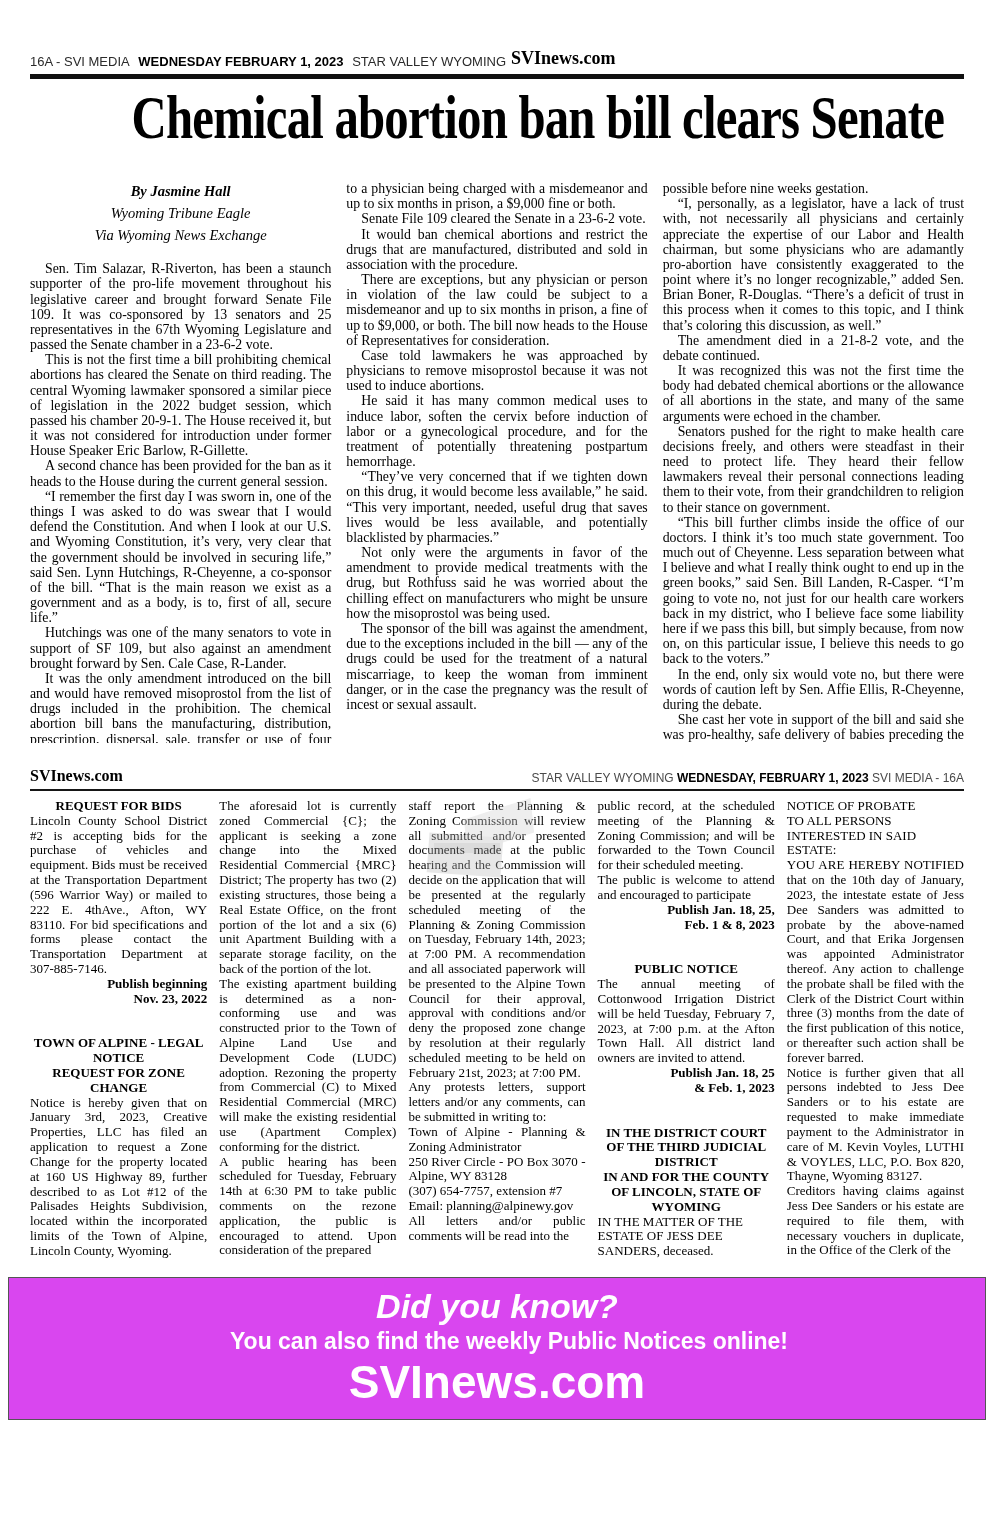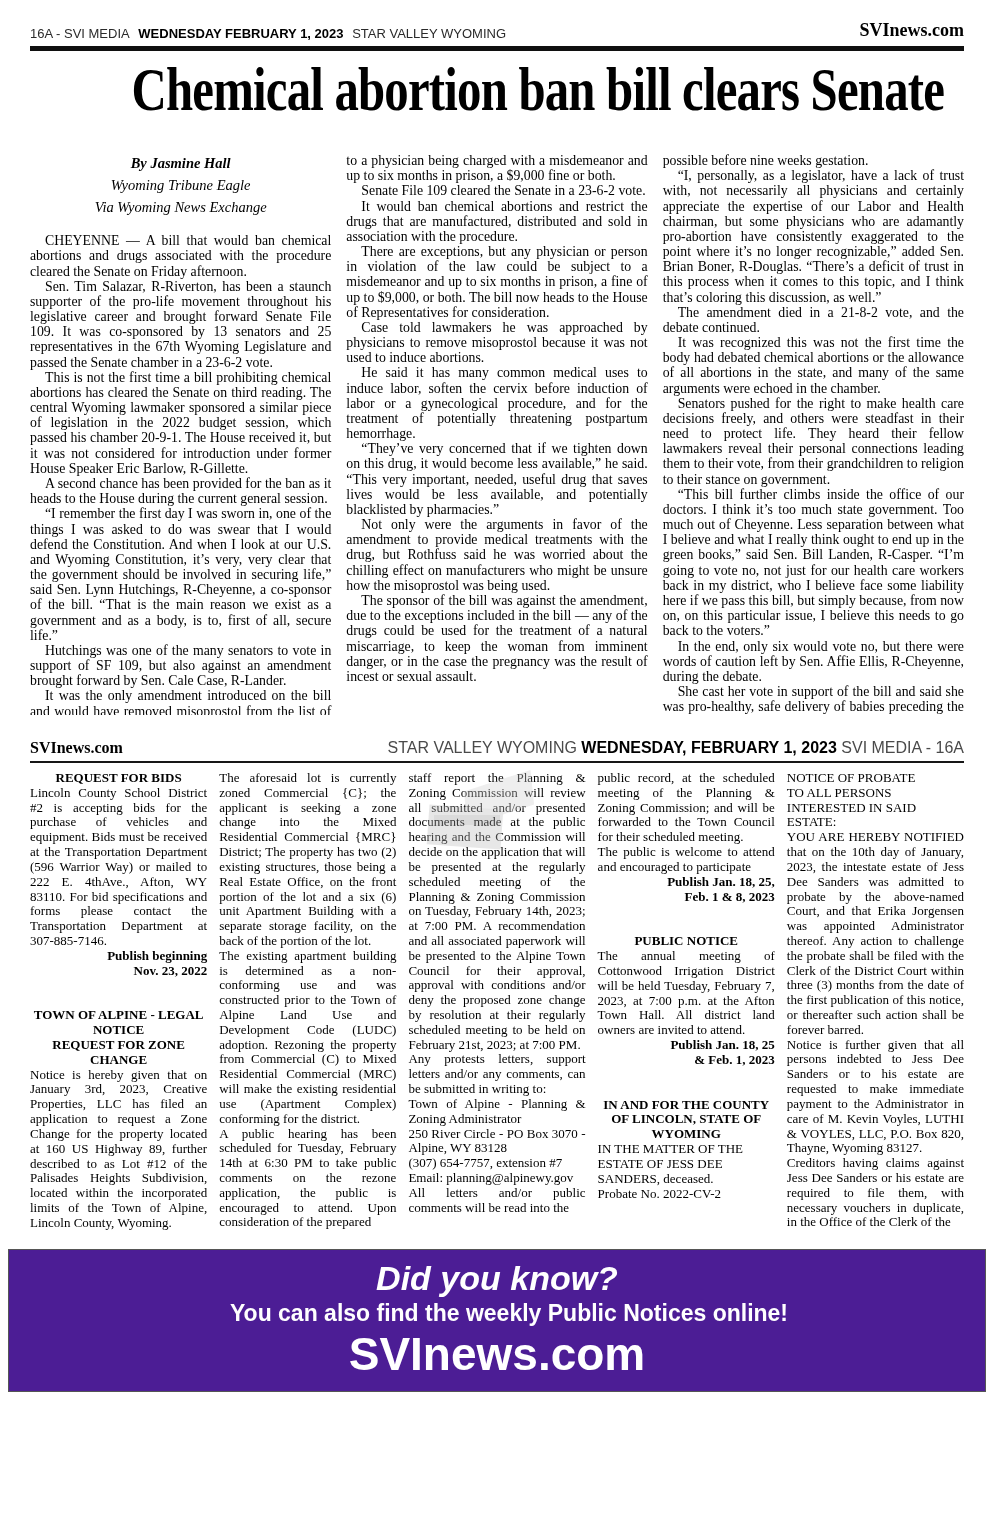--- a/index.html
+++ b/index.html
@@ -3,22 +3,22 @@
 <meta charset="utf-8">
 <style>
   html,body{margin:0;padding:0;}
   body{
     width:994px;height:1536px;overflow:hidden;background:#fff;color:#000;
     font-family:"Liberation Serif",serif;
   }
   .page{padding:0 30px;box-sizing:border-box;position:relative;}
 
   
-  .masthead{display:flex;justify-content:space-between;align-items:flex-end;
-    padding-top:20px;font-family:"Liberation Sans",sans-serif;font-size:13px;color:#2a2a2a;}
+  .masthead{display:flex;justify-content:flex-start;align-items:flex-end;
+    padding-top:48px;font-family:"Liberation Sans",sans-serif;font-size:13px;color:#2a2a2a;}
   .masthead-left span{margin-right:5px;}
   .masthead-date{font-weight:bold;color:#000;}
   .masthead-site{font-family:"Liberation Serif",serif;font-weight:bold;font-size:18px;color:#000;}
   .rule-thick{height:5px;background:#101010;margin-top:5px;}
 
   
   .headline{text-align:center;margin-top:8px;height:64px;}
   .headline-text{display:inline-block;white-space:nowrap;font-weight:bold;font-size:61px;
     letter-spacing:-1px;transform:scaleX(0.80);transform-origin:center;line-height:1.0;}
 
@@ -39,35 +39,35 @@
   .notices-title-text{display:inline-block;white-space:nowrap;font-weight:bold;font-size:57px;
     letter-spacing:-1px;transform:scaleX(0.88);transform-origin:right;line-height:1.0;}
   .notices-graphic{position:absolute;left:398px;top:42px;width:110px;height:70px;opacity:.35;}
   .ng-a{position:absolute;left:36px;top:0;width:70px;height:34px;background:#cfcfcf;
     transform:rotate(-18deg) skewX(-12deg);}
   .ng-b{position:absolute;left:0;top:26px;width:74px;height:40px;background:#bdbdbd;
     transform:rotate(4deg);}
   .ng-c{position:absolute;left:6px;top:34px;width:66px;height:10px;background:#9a9a9a;}
   .notices-subhead{display:flex;justify-content:space-between;align-items:flex-end;margin-top:0;}
   .nsh-left{font-weight:bold;font-size:16px;}
-  .nsh-right{font-family:"Liberation Sans",sans-serif;font-size:16px;color:#4a4a4a;}
+  .nsh-right{font-family:"Liberation Sans",sans-serif;font-size:12px;color:#4a4a4a;}
   .nsh-right .nsh-date{font-weight:bold;color:#000;}
   .rule-thin{height:2px;background:#161616;margin-top:4px;}
 
   
   .notices-cols{display:flex;gap:12px;margin-top:8px;height:462px;overflow:hidden;
     font-size:13px;line-height:1.14;}
   .notices-col{flex:1;min-width:0;}
   .n-heading{font-weight:bold;text-align:center;}
   .n-body{text-align:justify;hyphens:auto;}
   .n-left{text-align:left;}
   .n-publish{font-weight:bold;text-align:right;}
 
   
-  .banner{margin:16px -22px 0 -22px;background:#4c1d95;color:#fff;text-align:center;
+  .banner{margin:16px -22px 0 -22px;background:#d946ef;color:#fff;text-align:center;
     font-family:"Liberation Sans",sans-serif;padding:8px 0 12px;border:1px solid #555;}
   .banner-l1{font-style:italic;font-weight:bold;font-size:34px;line-height:1.2;}
   .banner-l2{font-weight:bold;font-size:23px;line-height:1.3;margin-left:24px;}
   .banner-l3{font-weight:bold;font-size:46px;line-height:1.1;}
 </style>
 </head>
 <body>
 
 <div class="page">
 
@@ -84,21 +84,20 @@
   <div class="headline">
     <span class="headline-text">Chemical abortion ban bill clears Senate</span>
   </div>
 
   <div class="article-cols">
     <div class="article-col">
         <div class="blk byline-b">By Jasmine Hall</div>
         <div class="blk byline-i">Wyoming Tribune Eagle</div>
         <div class="blk byline-i">Via Wyoming News Exchange</div>
         <div class="blk gap"></div>
-        <div class="blk para">CHEYENNE — A bill that would ban chemical abortions and drugs associated with the procedure cleared the Senate on Friday afternoon.</div>
         <div class="blk para">Sen. Tim Salazar, R-Riverton, has been a staunch supporter of the pro-life movement throughout his legislative career and brought forward Senate File 109. It was co-sponsored by 13 senators and 25 representatives in the 67th Wyoming Legislature and passed the Senate chamber in a 23-6-2 vote.</div>
         <div class="blk para">This is not the first time a bill prohibiting chemical abortions has cleared the Senate on third reading. The central Wyoming lawmaker sponsored a similar piece of legislation in the 2022 budget session, which passed his chamber 20-9-1. The House received it, but it was not considered for introduction under former House Speaker Eric Barlow, R-Gillette.</div>
         <div class="blk para">A second chance has been provided for the ban as it heads to the House during the current general session.</div>
         <div class="blk para">“I remember the first day I was sworn in, one of the things I was asked to do was swear that I would defend the Constitution. And when I look at our U.S. and Wyoming Constitution, it’s very, very clear that the government should be involved in securing life,” said Sen. Lynn Hutchings, R-Cheyenne, a co-sponsor of the bill. “That is the main reason we exist as a government and as a body, is to, first of all, secure life.”</div>
         <div class="blk para">Hutchings was one of the many senators to vote in support of SF 109, but also against an amendment brought forward by Sen. Cale Case, R-Lander.</div>
         <div class="blk para">It was the only amendment introduced on the bill and would have removed misoprostol from the list of drugs included in the prohibition. The chemical abortion bill bans the manufacturing, distribution, prescription, dispersal, sale, transfer or use of four specific drugs, and any similar generic or non-generic drug.</div>
       </div>
     <div class="article-col">
         <div class="blk para-flush">to a physician being charged with a misdemeanor and up to six months in prison, a $9,000 fine or both.</div>
         <div class="blk para">Senate File 109 cleared the Senate in a 23-6-2 vote.</div>
@@ -170,20 +169,21 @@
           <div class="blk n-publish">Publish Jan. 18, 25,</div>
           <div class="blk n-publish">Feb. 1 &amp; 8, 2023</div>
           <div class="blk gap"></div>
           <div class="blk gap"></div>
           <div class="blk n-heading">PUBLIC NOTICE</div>
           <div class="blk n-body">The annual meeting of Cottonwood Irrigation District will be held Tuesday, February 7, 2023, at 7:00 p.m. at the Afton Town Hall.  All district land owners are invited to attend.</div>
           <div class="blk n-publish">Publish Jan. 18, 25</div>
           <div class="blk n-publish">&amp; Feb. 1, 2023</div>
           <div class="blk gap"></div>
           <div class="blk gap"></div>
+          <div class="blk n-heading">IN THE DISTRICT COURT OF THE THIRD JUDICIAL DISTRICT</div>
           <div class="blk n-heading">IN AND FOR THE COUNTY OF LINCOLN, STATE OF WYOMING</div>
           <div class="blk n-left">IN THE MATTER OF THE ESTATE OF JESS DEE SANDERS, deceased.</div>
           <div class="blk n-left">Probate No. 2022-CV-2</div>
         </div>
       <div class="notices-col">
           <div class="blk n-left">NOTICE OF PROBATE</div>
           <div class="blk n-left">TO ALL PERSONS INTERESTED IN SAID ESTATE:</div>
           <div class="blk n-body">YOU ARE HEREBY NOTIFIED that on the 10th day of January, 2023, the intestate estate of Jess Dee Sanders was admitted to probate by the above-named Court, and that Erika Jorgensen was appointed Administrator thereof.  Any action to challenge the probate shall be filed with the Clerk of the District Court within three (3) months from the date of the first publication of this notice, or thereafter such action shall be forever barred.</div>
           <div class="blk n-body">Notice is further given that all persons indebted to Jess Dee Sanders or to his estate are requested to make immediate payment to the Administrator in care of M. Kevin Voyles, LUTHI &amp; VOYLES, LLC, P.O. Box 820, Thayne, Wyoming 83127.</div>
           <div class="blk n-body">Creditors having claims against Jess Dee Sanders or his estate are required to file them, with necessary vouchers in duplicate, in the Office of the Clerk of the</div>

